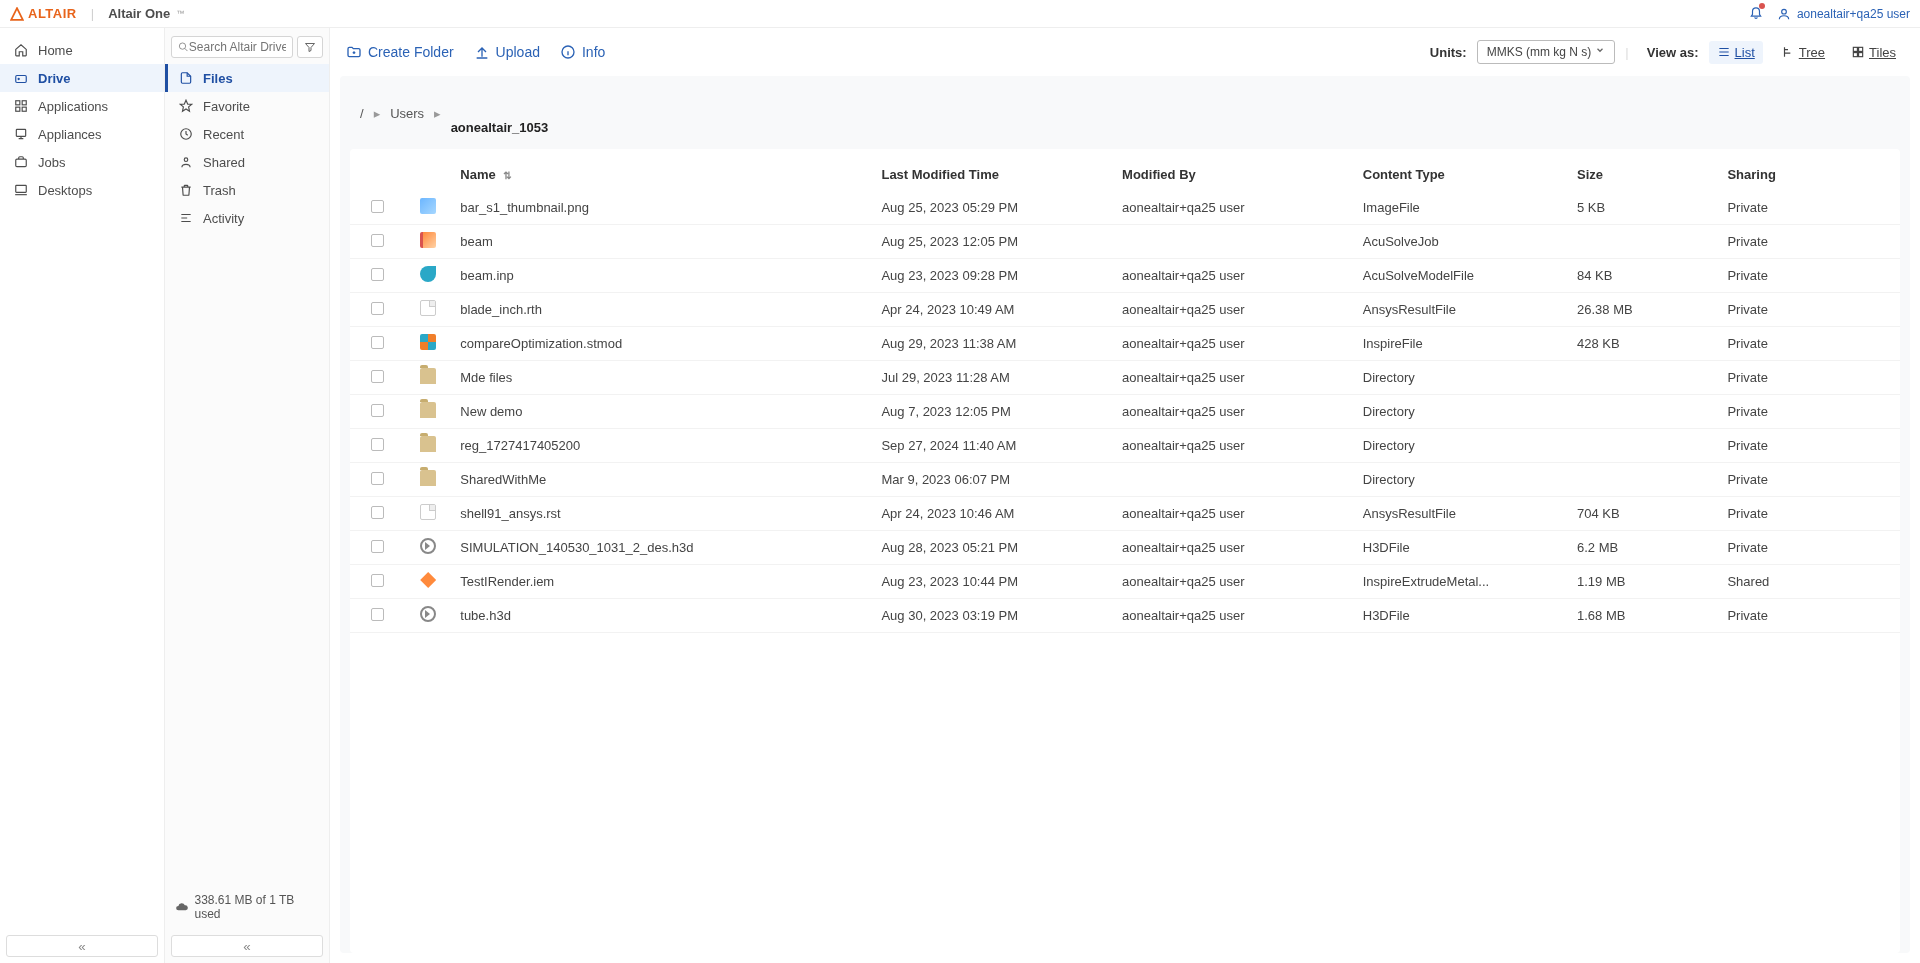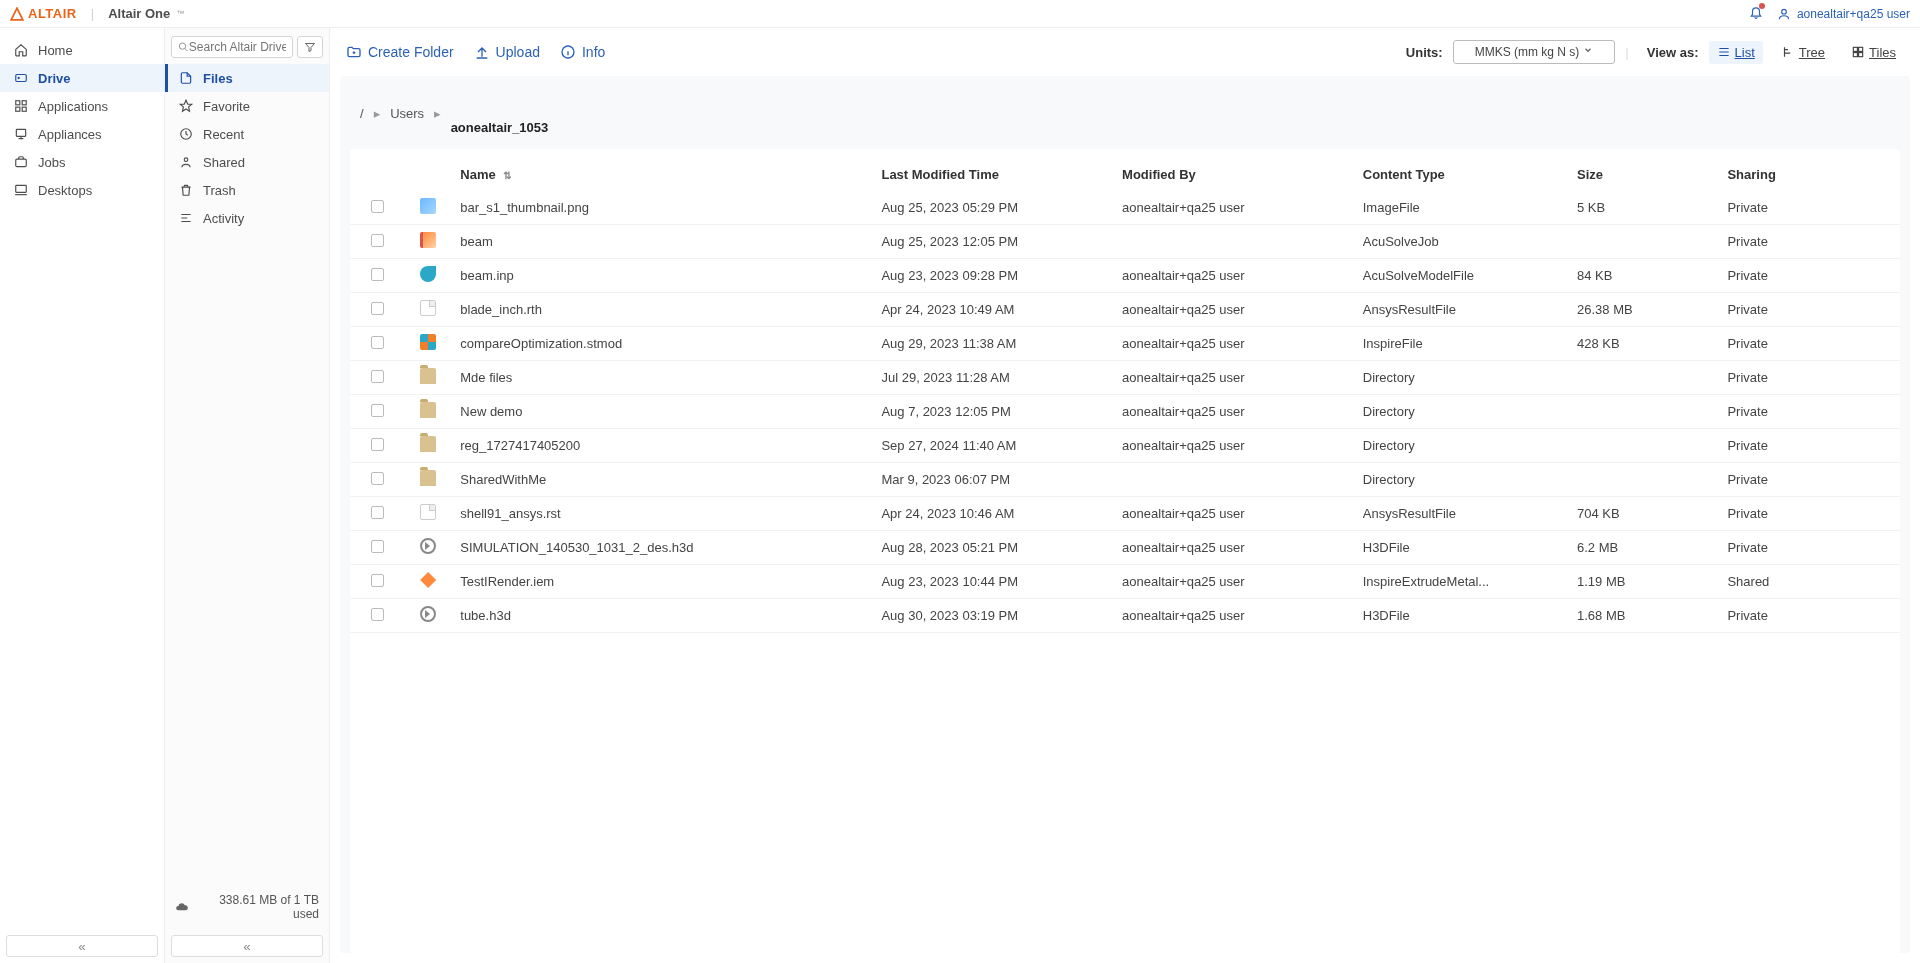--- a/index.html
+++ b/index.html
@@ -16,42 +16,42 @@
   .topbar-right { margin-left: auto; display: flex; align-items: center; gap: 14px; color: #2b62b5; }
   .bell { position: relative; color: #2b62b5; }
   .bell-dot { position: absolute; top: -2px; right: -2px; width: 6px; height: 6px; background: #d9534f; border-radius: 50%; }
   .user-chip { display: flex; align-items: center; gap: 6px; font-size: 12px; }
 
   
   .main { flex: 1; display: flex; overflow: hidden; }
 
   .sidebar1 { width: 165px; border-right: 1px solid #eee; display: flex; flex-direction: column; padding-top: 8px; }
   .sidebar1 .nav-item { display: flex; align-items: center; gap: 10px; padding: 6px 14px; color: #4d4d4d; cursor: pointer; font-size: 13px; height: 28px; }
-  .sidebar1 .nav-item.active { background: #eef4fc; color: #1f4fa3; font-weight: 600; }
+  .sidebar1 .nav-item.active { background: #eef4fc; color: #1f4fa3; font-weight: 600; align-items: flex-end; }
   .sidebar1 .nav-item svg { width: 14px; height: 14px; flex-shrink: 0; }
   .sidebar1-footer { margin-top: auto; padding: 6px; }
   .collapse-btn { width: 100%; height: 22px; border: 1px solid #ddd; background: #fff; border-radius: 3px; color: #888; cursor: pointer; }
 
   .sidebar2 { width: 165px; border-right: 1px solid #eee; display: flex; flex-direction: column; padding-top: 8px; background: #fbfbfb; }
   .search-row { display: flex; gap: 4px; padding: 0 6px 6px 6px; }
   .search-box { flex: 1; display: flex; align-items: center; border: 1px solid #d5d5d5; border-radius: 3px; padding: 3px 6px; background: #fff; }
   .search-box input { border: 0; outline: 0; width: 100%; font-size: 12px; background: transparent; }
   .filter-btn { width: 26px; border: 1px solid #d5d5d5; border-radius: 3px; background: #fff; display: flex; align-items: center; justify-content: center; cursor: pointer; color: #666;}
   .sidebar2 .nav-item { display: flex; align-items: center; gap: 10px; padding: 6px 14px; color: #4d4d4d; cursor: pointer; font-size: 13px; height: 28px; }
   .sidebar2 .nav-item.active { background: #eef4fc; color: #1f4fa3; font-weight: 600; border-left: 3px solid #1f4fa3; padding-left: 11px; }
   .sidebar2 .nav-item svg { width: 14px; height: 14px; flex-shrink: 0; }
-  .storage { margin-top: auto; padding: 8px 10px; font-size: 12px; color: #555; display: flex; align-items: center; gap: 6px; text-align: right; }
+  .storage { margin-top: auto; padding: 8px 10px; font-size: 12px; color: #555; display: flex; align-items: center; gap: 6px; }
   .sidebar2-footer { padding: 6px; }
 
   .content { flex: 1; display: flex; flex-direction: column; overflow: hidden; }
   .toolbar { height: 48px; display: flex; align-items: center; padding: 0 16px; gap: 20px; color: #2b62b5; }
   .toolbar .tb-btn { display: flex; align-items: center; gap: 6px; cursor: pointer; font-size: 14px; }
   .toolbar-right { margin-left: auto; display: flex; align-items: center; gap: 10px; color: #444; }
   .units-label { font-weight: 600; color: #333; }
-  .units-select { border: 1px solid #bbb; border-radius: 3px; padding: 4px 21px; font-size: 12px; background: #fff; cursor: pointer; display: flex; gap: 4px; min-width: 100px; }
+  .units-select { border: 1px solid #bbb; border-radius: 3px; padding: 4px 9px; font-size: 12px; background: #fff; cursor: pointer; display: flex; gap: 4px; min-width: 100px; }
   .view-label { font-weight: 600; color: #333; margin-left: 8px; }
   .view-btn { display: flex; gap: 4px; padding: 4px 8px; border-radius: 3px; cursor: pointer; font-size: 13px; color: #444; text-decoration: underline; }
   .view-btn.active { background: #eef4fc; color: #1f4fa3; }
 
   .panel { flex: 1; margin: 0 10px 10px 10px; background: #f8f9fa; border-radius: 4px; display: flex; flex-direction: column; overflow: hidden; padding: 10px 10px 0 10px; }
   .breadcrumb { padding: 6px 10px 14px 10px; font-size: 13px; color: #555; display: flex; align-items: center; gap: 10px; }
   .breadcrumb .bc-item { cursor: pointer; }
   .breadcrumb .bc-sep { color: #999; }
   .breadcrumb .bc-current { color: #222; font-weight: 600; margin-top: 28px; }
 

